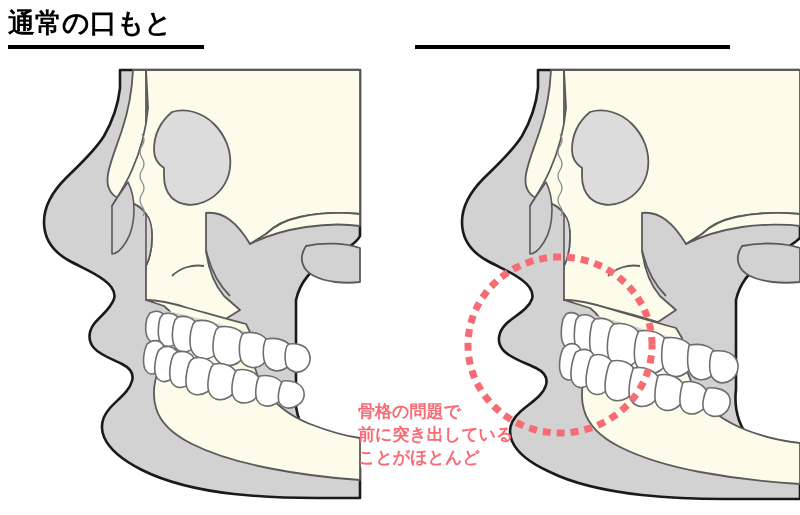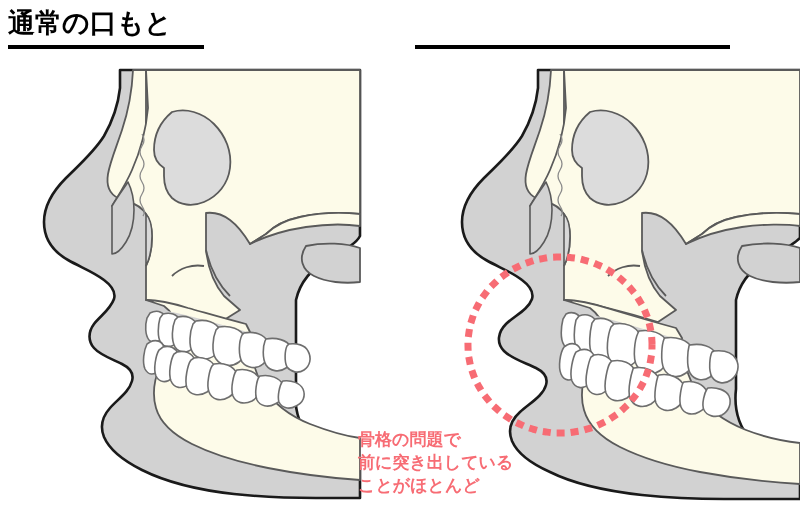--- a/index.html
+++ b/index.html
@@ -56,21 +56,20 @@
   .annotation {
     position: absolute;
     left: 358px;
     top: 400px;
     font-size: 17px;
     font-weight: bold;
     line-height: 23px;
     white-space: pre;
     color: #f76c74;
     z-index: 40;
-    margin-top: 28px;
   }
 </style>
 </head>
 <body>
 
 <div class="panel" id="panel-normal">
 
   <div class="panel-title">通常の口もと</div>
   <div class="title-underline"></div>
 

